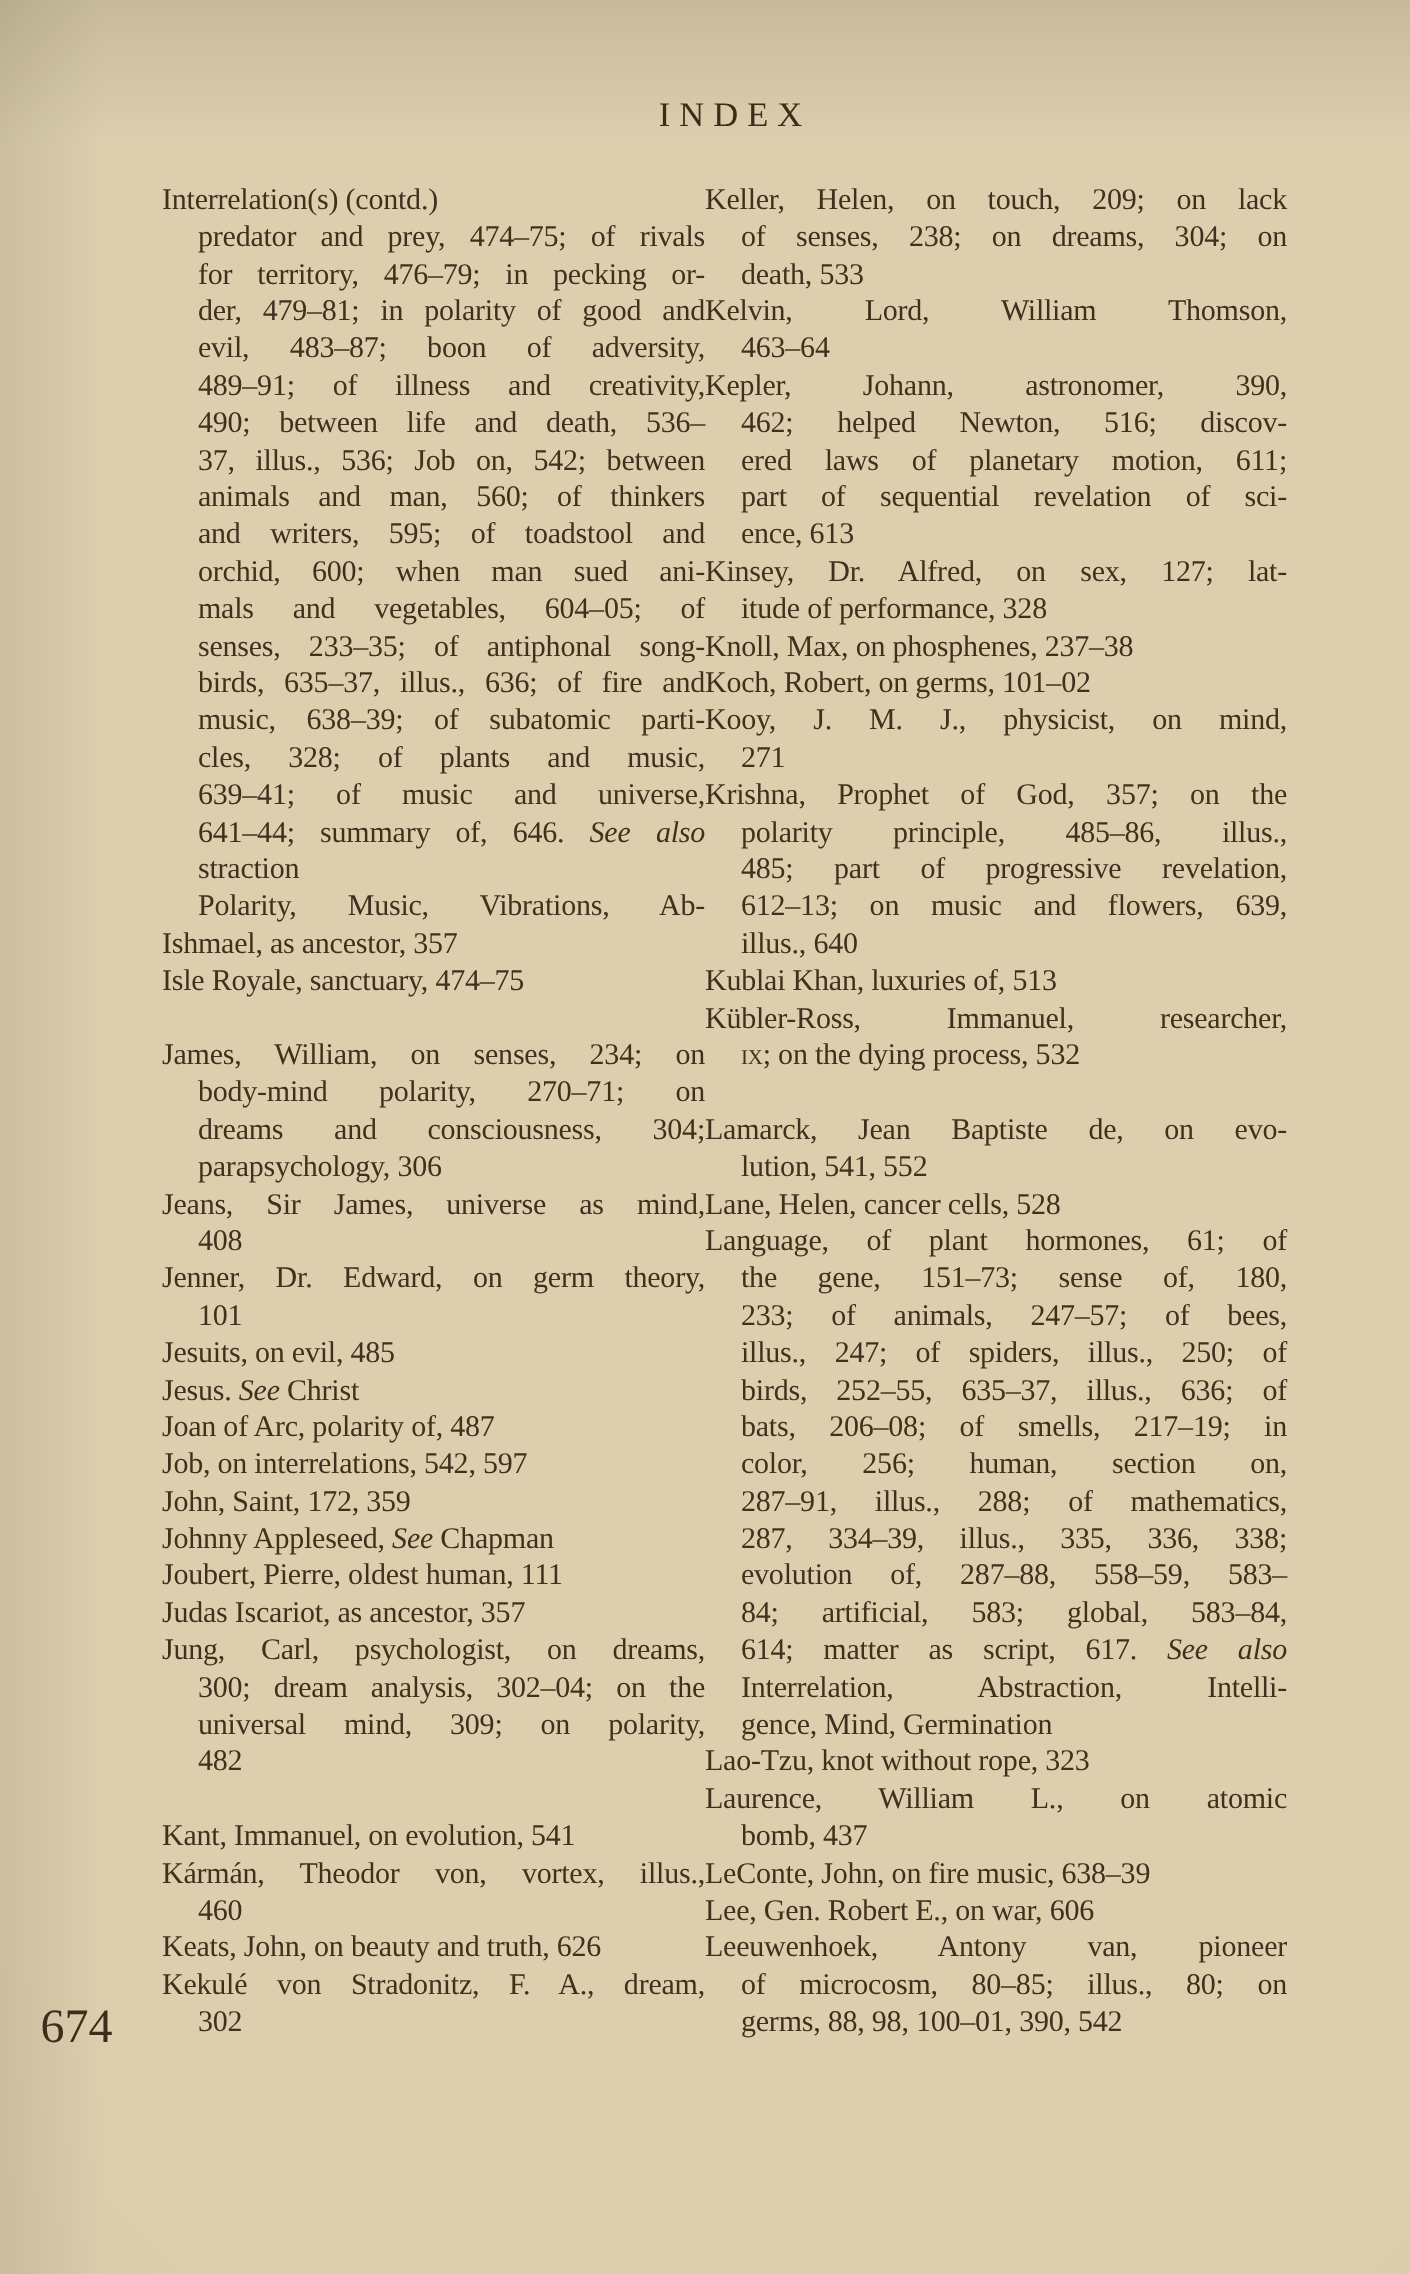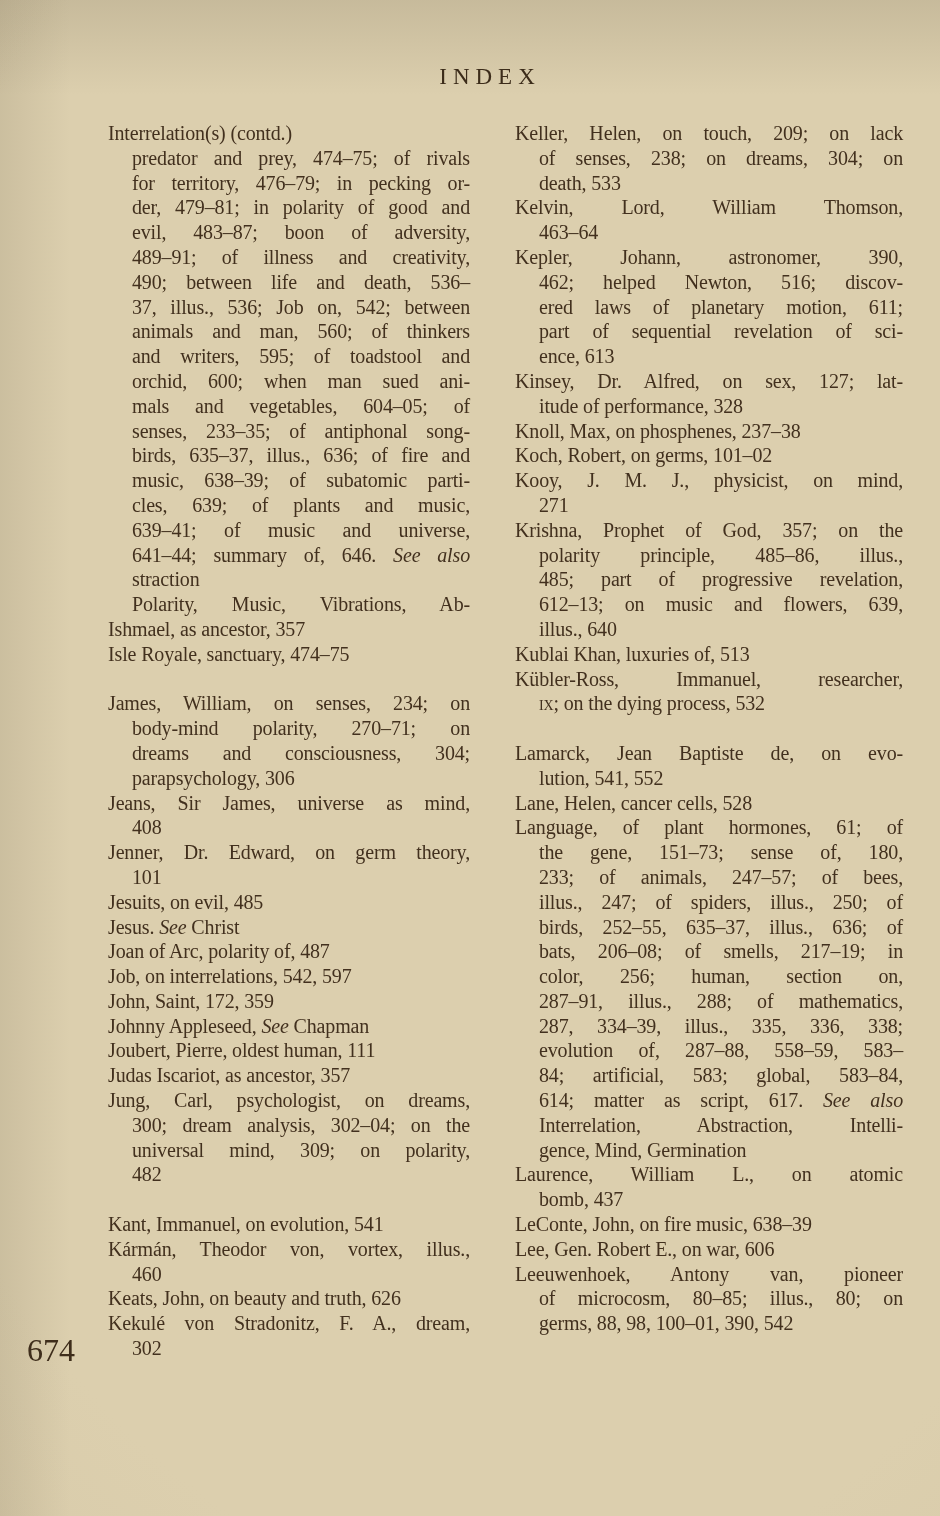--- a/index.html
+++ b/index.html
@@ -13,21 +13,21 @@
       radial-gradient(130% 110% at 55% 45%, #dccfae 55%, #d1c3a1 100%);
     background-color:#d8cbaa;
   }
   .page-heading {
     position:absolute; top:64px; left:70px; width:840px;
     text-align:center; font-size:23px; letter-spacing:6px;
     font-weight:normal; color:#3c2c1a;
   }
   .columns {
     position:absolute; top:121px; left:108px;
-    display:flex; gap:45px;
+    display:flex; 
   }
   .col { }
   .col-left  { width:362px; }
   .col-right { width:388px; }
   .entry { }
   .entry.gap { margin-top:24.8px; }
   .line {
     font-size:20px; line-height:24.8px; letter-spacing:-0.15px;
     white-space:normal;
   }
@@ -56,21 +56,21 @@
           <div class="line cont just">489–91; of illness and creativity,</div>
           <div class="line cont just">490; between life and death, 536–</div>
           <div class="line cont just">37, illus., 536; Job on, 542; between</div>
           <div class="line cont just">animals and man, 560; of thinkers</div>
           <div class="line cont just">and writers, 595; of toadstool and</div>
           <div class="line cont just">orchid, 600; when man sued ani-</div>
           <div class="line cont just">mals and vegetables, 604–05; of</div>
           <div class="line cont just">senses, 233–35; of antiphonal song-</div>
           <div class="line cont just">birds, 635–37, illus., 636; of fire and</div>
           <div class="line cont just">music, 638–39; of subatomic parti-</div>
-          <div class="line cont just">cles, 639; of plants and music,</div>
+          <div class="line cont just">cles, 328; of plants and music,</div>
           <div class="line cont just">639–41; of music and universe,</div>
           <div class="line cont just">641–44; summary of, 646. <i>See also</i></div>
           <div class="line cont">straction</div>
           <div class="line cont just">Polarity, Music, Vibrations, Ab-</div>
         </div>
         <div class="entry">
           <div class="line">Ishmael, as ancestor, 357</div>
         </div>
         <div class="entry">
           <div class="line">Isle Royale, sanctuary, 474–75</div>
@@ -196,20 +196,23 @@
           <div class="line cont just">color, 256; human, section on,</div>
           <div class="line cont just">287–91, illus., 288; of mathematics,</div>
           <div class="line cont just">287, 334–39, illus., 335, 336, 338;</div>
           <div class="line cont just">evolution of, 287–88, 558–59, 583–</div>
           <div class="line cont just">84; artificial, 583; global, 583–84,</div>
           <div class="line cont just">614; matter as script, 617. <i>See also</i></div>
           <div class="line cont just">Interrelation, Abstraction, Intelli-</div>
           <div class="line cont">gence, Mind, Germination</div>
         </div>
         <div class="entry">
+          <div class="line">Lao-Tzu, knot without rope, 323</div>
+        </div>
+        <div class="entry">
           <div class="line just">Laurence, William L., on atomic</div>
           <div class="line cont">bomb, 437</div>
         </div>
         <div class="entry">
           <div class="line">LeConte, John, on fire music, 638–39</div>
         </div>
         <div class="entry">
           <div class="line">Lee, Gen. Robert E., on war, 606</div>
         </div>
         <div class="entry">

